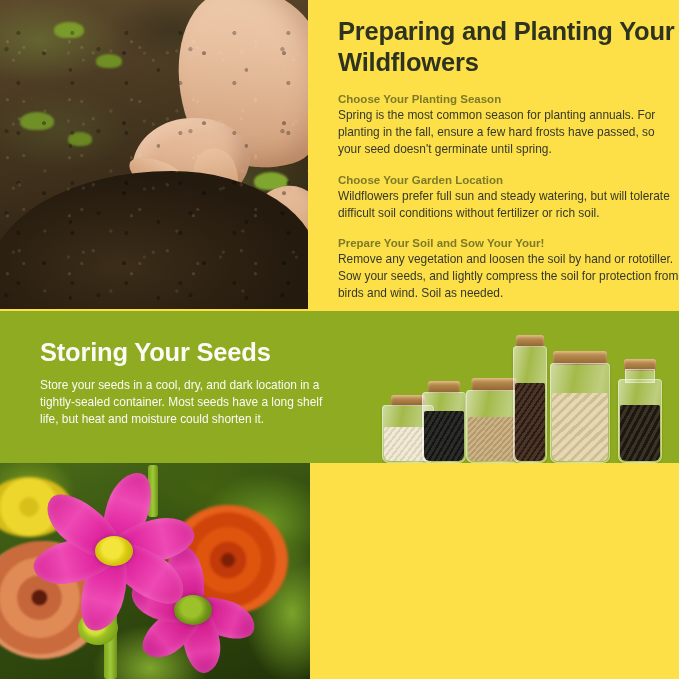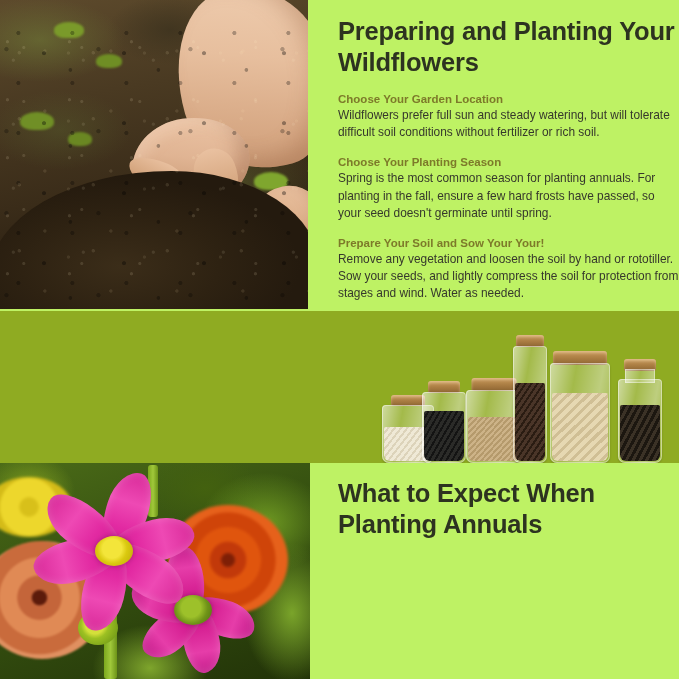--- a/index.html
+++ b/index.html
@@ -5,21 +5,21 @@
   * { box-sizing: border-box; margin: 0; padding: 0; }
   html, body {
     width: 679px; height: 679px;
     overflow: hidden;
     font-family: "Liberation Sans", sans-serif;
     background: #f6f2ef;
   }
   #page {
     position: relative;
     width: 679px; height: 679px;
-    background: #bef264;
+    background: #fde047;
   }
 
   
   .sec1 { position: absolute; left:0; top:0; width:679px; height:311px; }
   .sec1-photo {
     position:absolute; left:0; top:0; width:308px; height:309px;
     overflow:hidden;
     background:#4a3a24;
   }
   
@@ -264,37 +264,41 @@
       <div class="seeds"></div>
       <div class="hand2"></div>
       <div class="soil-mound"></div>
       <div class="soil-grain"></div>
     </div>
 
     <div class="sec1-text">
       <h1 class="title">Preparing and Planting Your Wildflowers</h1>
 
       <div>
+        <div class="subhead">Choose Your Planting Season</div>
+        <p class="body-copy">Spring is the most common season for planting annuals. For planting in the fall, ensure a few hard frosts have passed, so your seed doesn't germinate until spring.</p>
+      </div>
+
+      <div>
         <div class="subhead">Choose Your Garden Location</div>
         <p class="body-copy">Wildflowers prefer full sun and steady watering, but will tolerate difficult soil conditions without fertilizer or rich soil.</p>
       </div>
 
       <div>
-        <div class="subhead">Choose Your Planting Season</div>
-        <p class="body-copy">Spring is the most common season for planting annuals. For planting in the fall, ensure a few hard frosts have passed, so your seed doesn't germinate until spring.</p>
-      </div>
-
-      <div>
         <div class="subhead">Prepare Your Soil and Sow Your Your!</div>
-        <p class="body-copy">Remove any vegetation and loosen the soil by hand or rototiller. Sow your seeds, and lightly compress the soil for protection from stages and wind. Water as needed.</p>
+        <p class="body-copy">Remove any vegetation and loosen the soil by hand or rototiller. Sow your seeds, and lightly compress the soil for protection from birds and wind. Soil as needed.</p>
       </div>
     </div>
   </div>
 
   <div class="sec2">
+    <div class="sec2-text">
+      <h2 class="title-light">Storing Your Seeds</h2>
+      <p class="body-light">Store your seeds in a cool, dry, and dark location in a tightly-sealed container. Most seeds have a long shelf life, but heat and moisture could shorten it.</p>
+    </div>
 
     <div class="jars">
 
       <div class="jar" style="left:4px;width:52px;height:68px;">
         <div class="cork" style="top:0;width:34px;height:11px;"></div>
         <div class="glass" style="height:58px;">
           <div class="fill fill-white" style="height:34px;"></div>
         </div>
       </div>
 
@@ -361,17 +365,16 @@
         <div class="petal" style="transform:rotate(-14deg);"></div>
         <div class="petal" style="transform:rotate(34deg);"></div>
         <div class="petal" style="transform:rotate(104deg);"></div>
         <div class="petal" style="transform:rotate(166deg);"></div>
         <div class="petal" style="transform:rotate(218deg);"></div>
         <div class="pcenter"></div>
       </div>
     </div>
 
     <div class="sec3-text">
-      <h2 class="title">What to Expect When Planting Annuals</h2>
     </div>
   </div>
 
 </div>
 
 </body></html>

